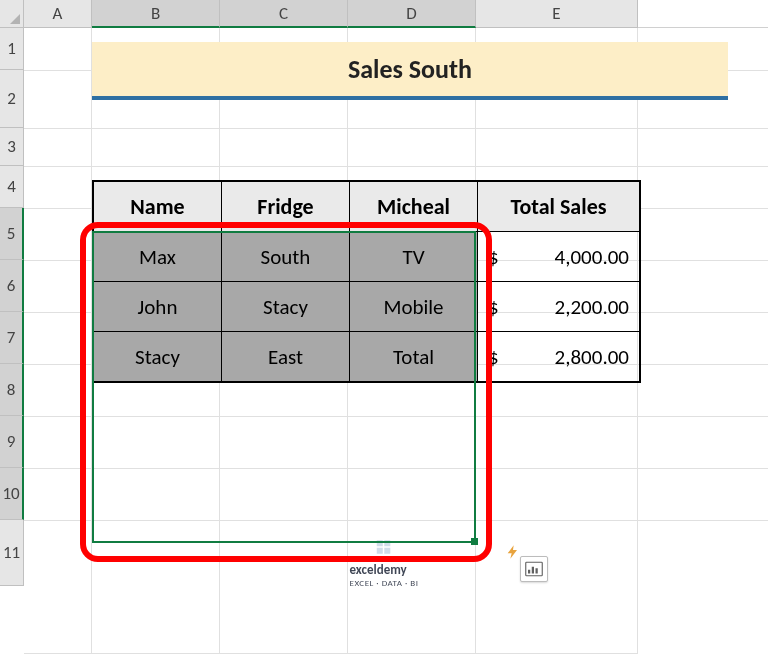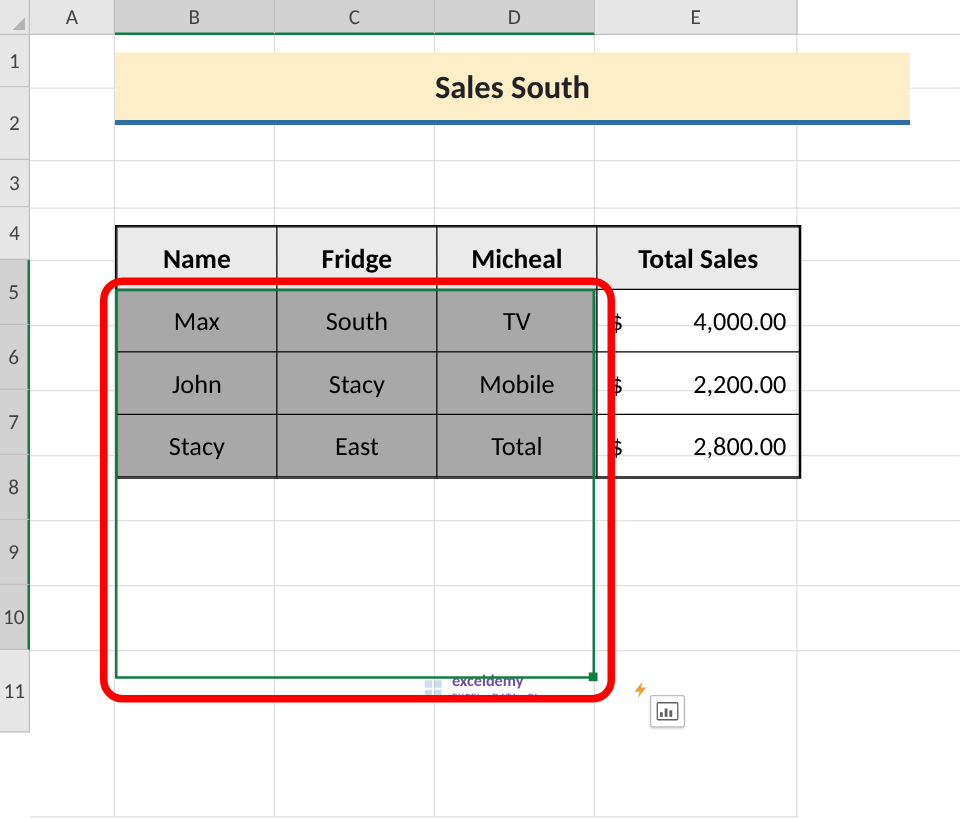--- a/index.html
+++ b/index.html
@@ -150,25 +150,26 @@
     width: 16px; height: 16px;
     z-index: 9;
     color: #e8a33d;
   }
 
   
   .wm {
     position: absolute;
     left: 50%; transform: translateX(-50%);
     top: 538px;
-    font-size: 13px; color: #4c1d95; opacity: .8;
+    font-size: 13px; color: #0f172a; opacity: .8;
     font-weight: 600;
     display: flex; align-items: center; gap: 6px;
     z-index: 4;
     pointer-events: none;
+    flex-direction: column;
   }
   .wm small { font-size: 9px; font-weight: 400; letter-spacing: .5px; display:block; text-align:center; }
 </style>
 </head>
 <body>
 
 <div class="sheet">
 
   <div class="col-headers">
     <div class="corner"></div>

